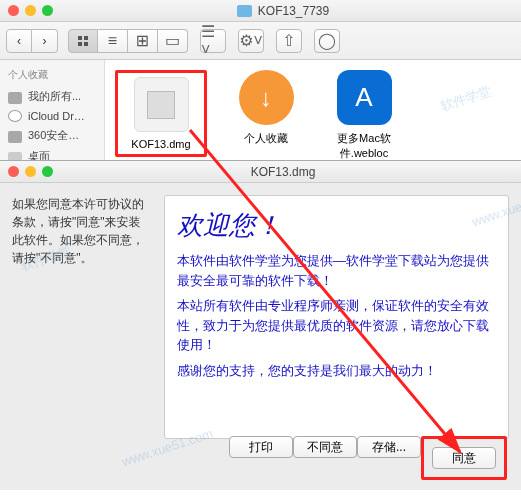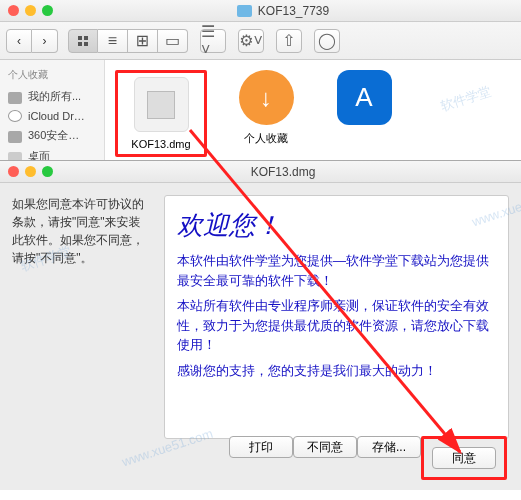--- a/index.html
+++ b/index.html
@@ -125,20 +125,21 @@
       <div class="file-item">
         <div class="file-ico pdf-ico">
             <span style="color:#fff;font-size:24px">↓</span>
           </div>
         <div>个人收藏</div>
       </div>
       <div class="file-item">
         <div class="file-ico app-ico">
             <span style="color:#fff;font-size:26px">A</span>
           </div>
+        <div>更多Mac软件.webloc</div>
       </div>
     </div>
   </div>
 
   <div class="dialog">
     <div class="dlg-titlebar">
       <div class="tlights">
         <div class="tl r"></div>
         <div class="tl y"></div>
         <div class="tl g"></div>

